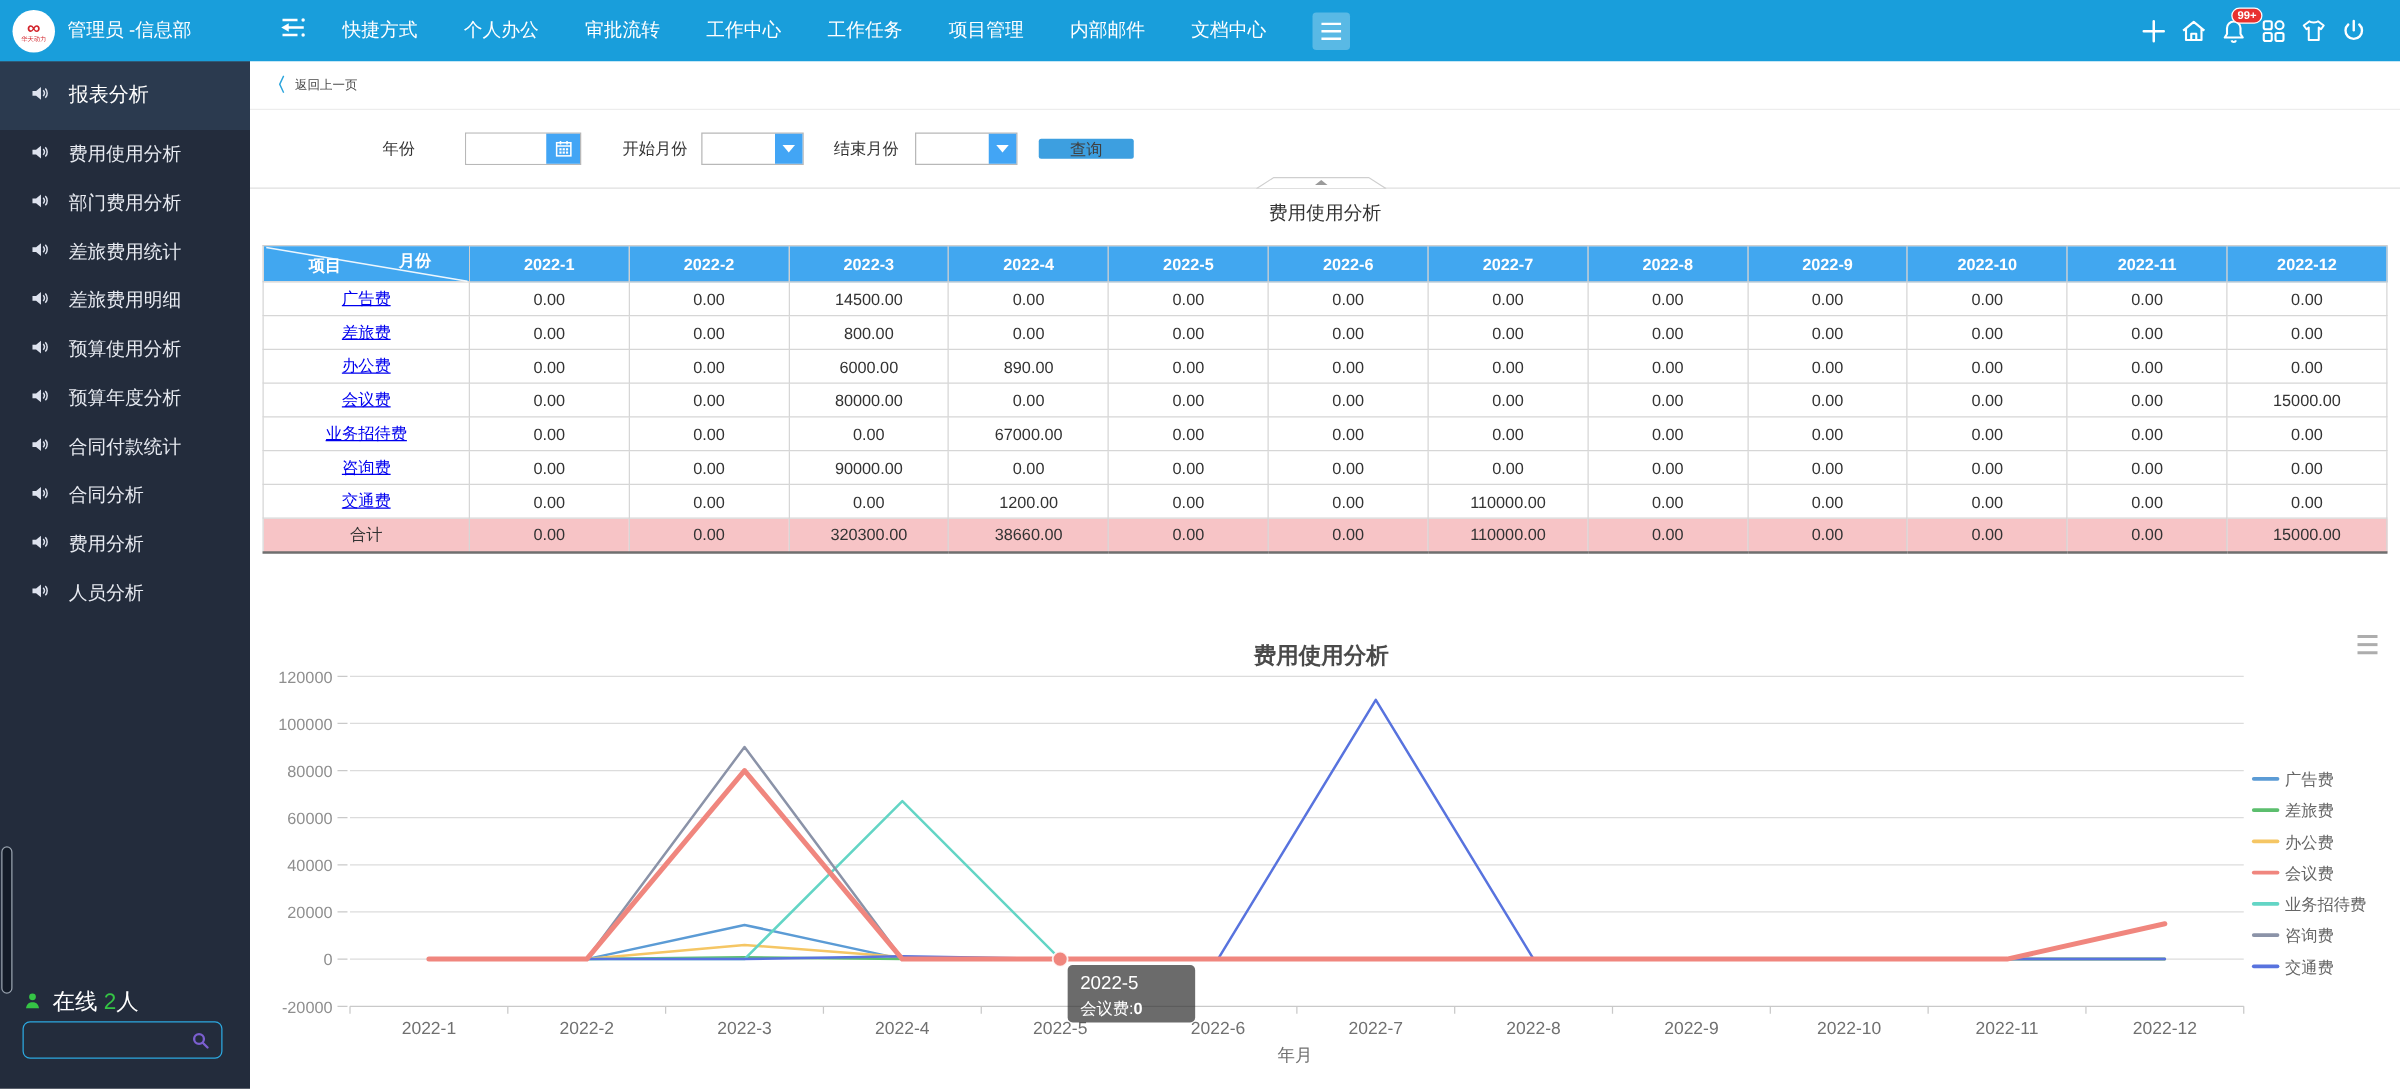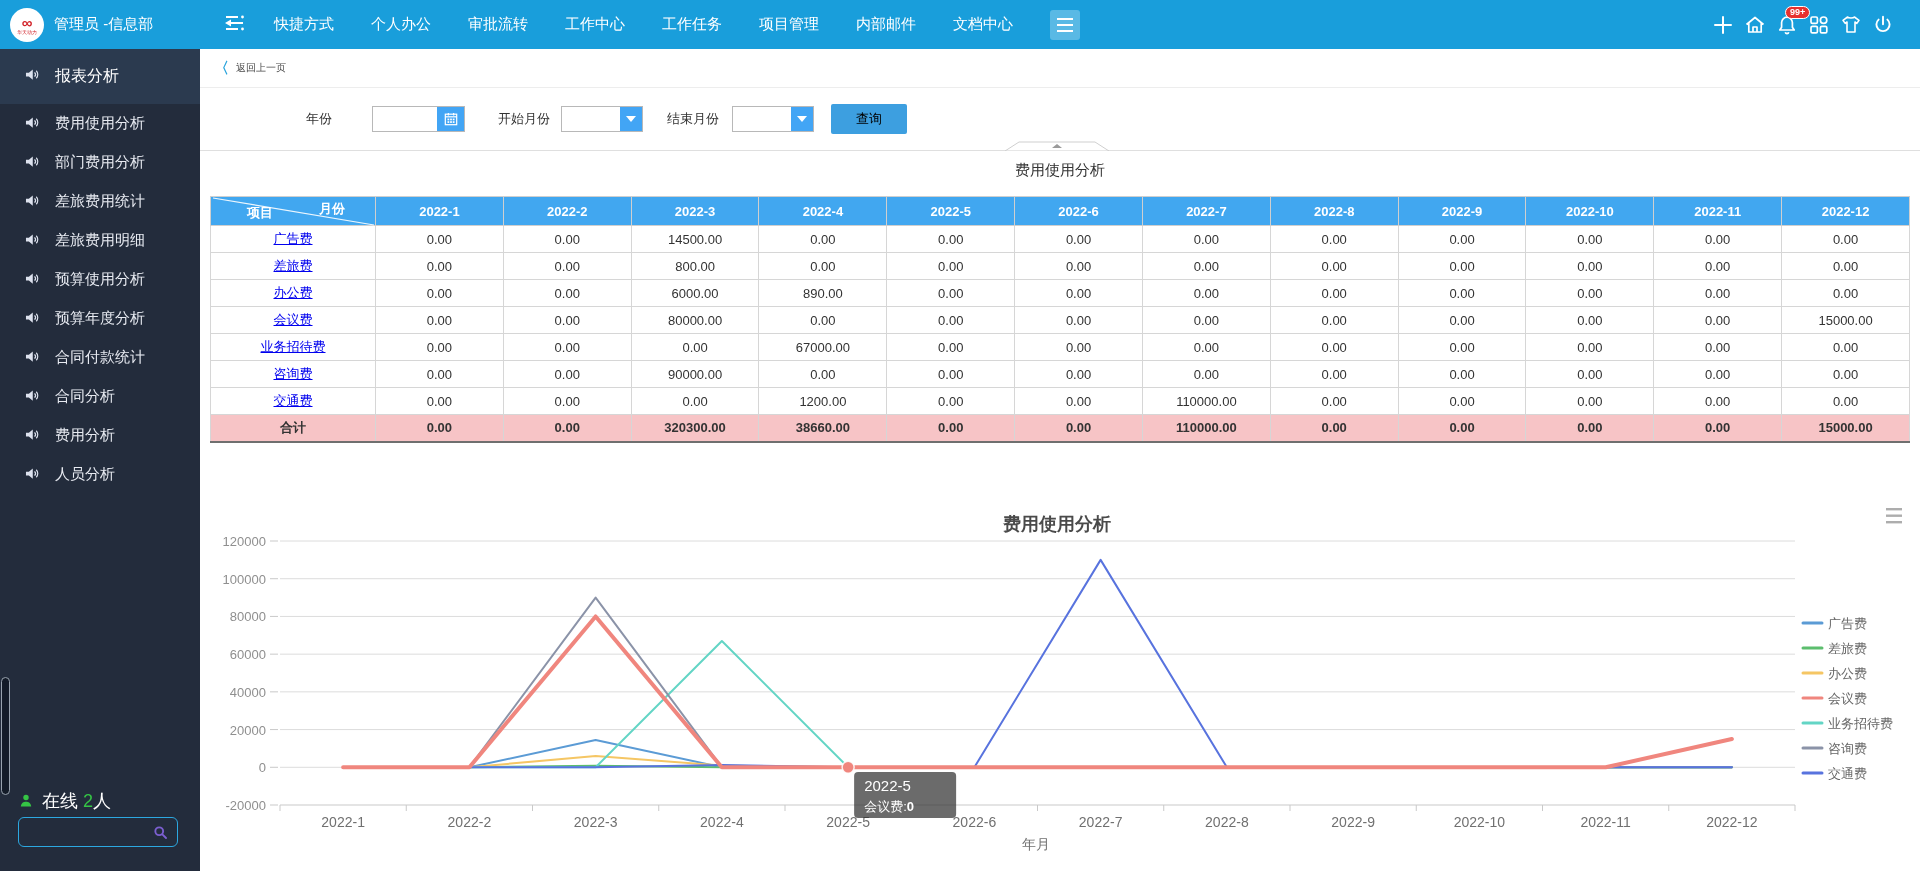--- a/index.html
+++ b/index.html
@@ -55,33 +55,33 @@
   .cal-btn { width:27px; background:#42A5F5; display:flex; align-items:center; justify-content:center;
     cursor:pointer; flex:none; }
   .lb-start { margin-left:33px; }
   .lb-end { margin-left:24px; }
   .mock-select { width:82px; height:26px; border:1px solid #b8b8b8; background:#fff; display:flex; cursor:pointer; }
   .sel1 { margin-left:11px; } .sel2 { margin-left:13px; }
   .select-value { flex:1; }
   .select-arrow { width:22px; background:#42A5F5; display:flex; align-items:center; justify-content:center; flex:none; }
   .arrow-down { width:0; height:0; border-left:5px solid transparent; border-right:5px solid transparent;
     border-top:6px solid #fff; }
-  .query-btn { margin-left:17px; width:76px; height:30px; background:#3D9FE0; color:#000000; border:none;
+  .query-btn { margin-left:17px; width:76px; height:16px; background:#3D9FE0; color:#404040; border:none;
     font-size:13px; border-radius:2px; cursor:pointer; }
   .collapse-toggle { position:absolute; left:805px; bottom:-1px; cursor:pointer; }
 
   .table-title { position:absolute; top:112px; left:10px; width:1700px; text-align:center;
     font-size:15px; color:#333; }
   .main-table { position:absolute; top:147px; left:10px; width:1700px; border-collapse:collapse;
     table-layout:fixed; font-size:13px; }
   .main-table th { height:29px; background:#41A7F0; color:#fff; font-weight:bold;
     border:1px solid #cfcfcf; }
   .main-table td { height:27px; text-align:center; border:1px solid #d6d6d6; color:#333; background:#fff; }
   .main-table a { color:#0000EE; text-decoration:underline; cursor:pointer; }
-  .main-table tr.total td { background:#F7C4C6; font-weight:bold; border-bottom:2px solid #6f6f6f; }
+  .main-table tr.total td { background:#F7C4C6; font-weight:normal; border-bottom:2px solid #6f6f6f; }
   th.corner { position:relative; padding:0; }
   th.corner .c-top { position:absolute; top:3px; right:30px; font-size:13px; }
   th.corner .c-bottom { position:absolute; bottom:3px; left:36px; font-size:13px; }
 
   .chart-svg { position:absolute; top:451px; left:10px; }
 </style>
 </head>
 <body>
 
 <div class="topbar">

